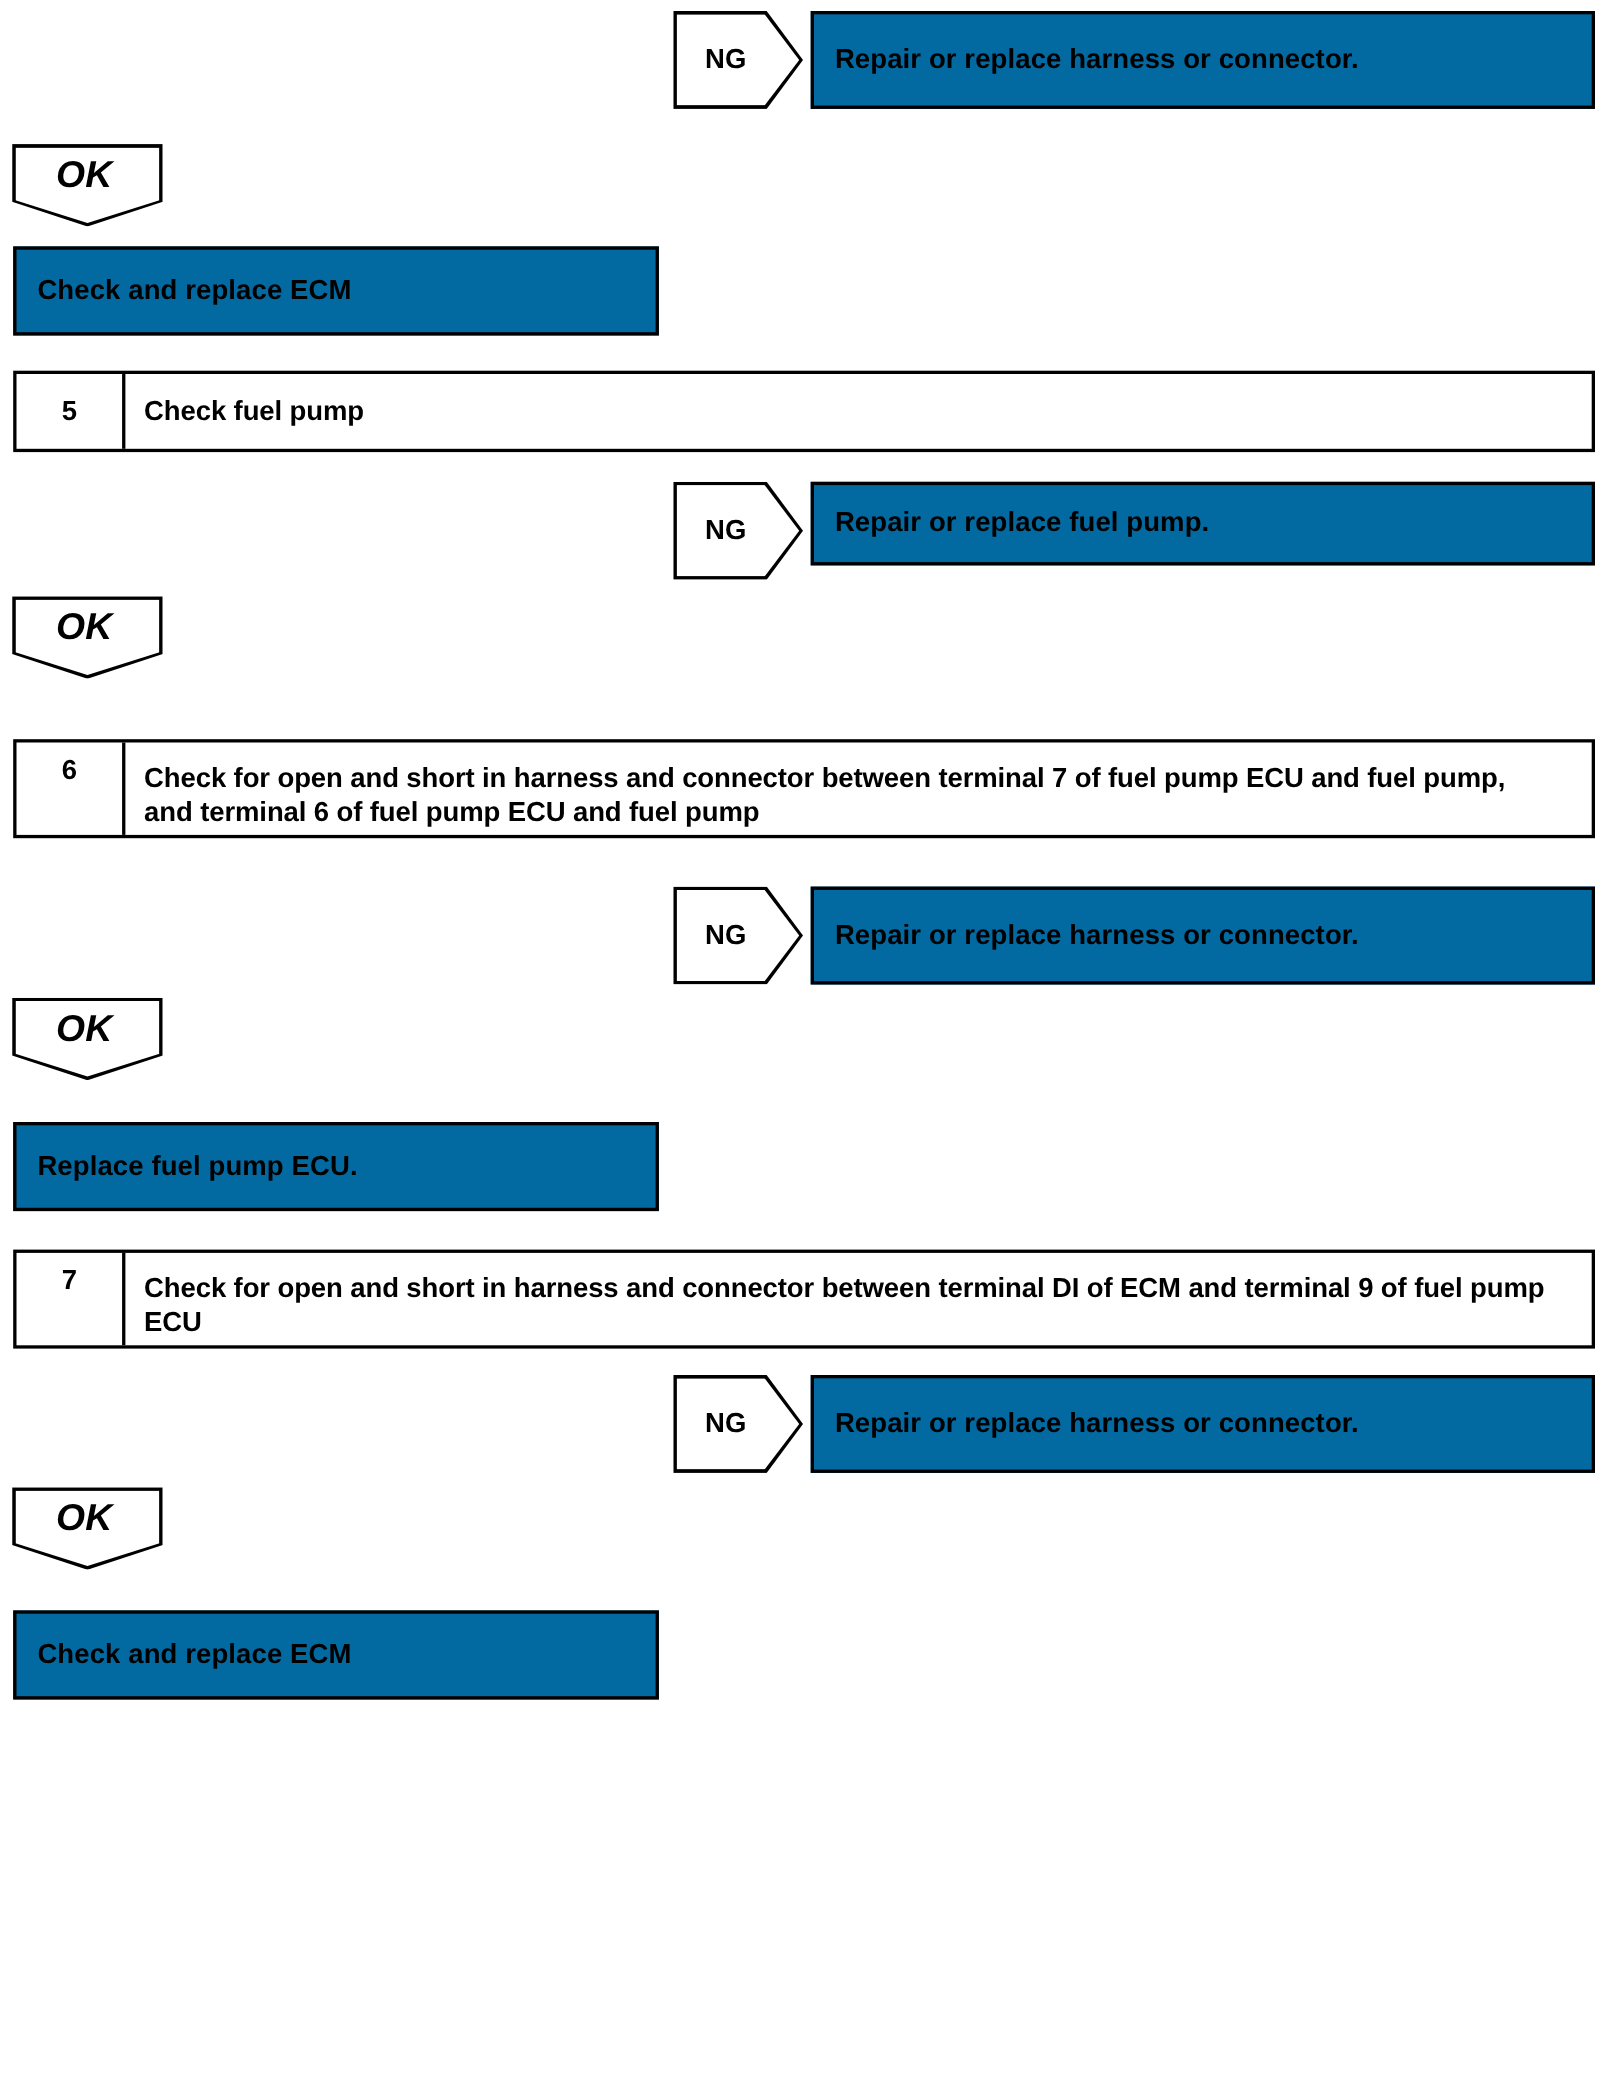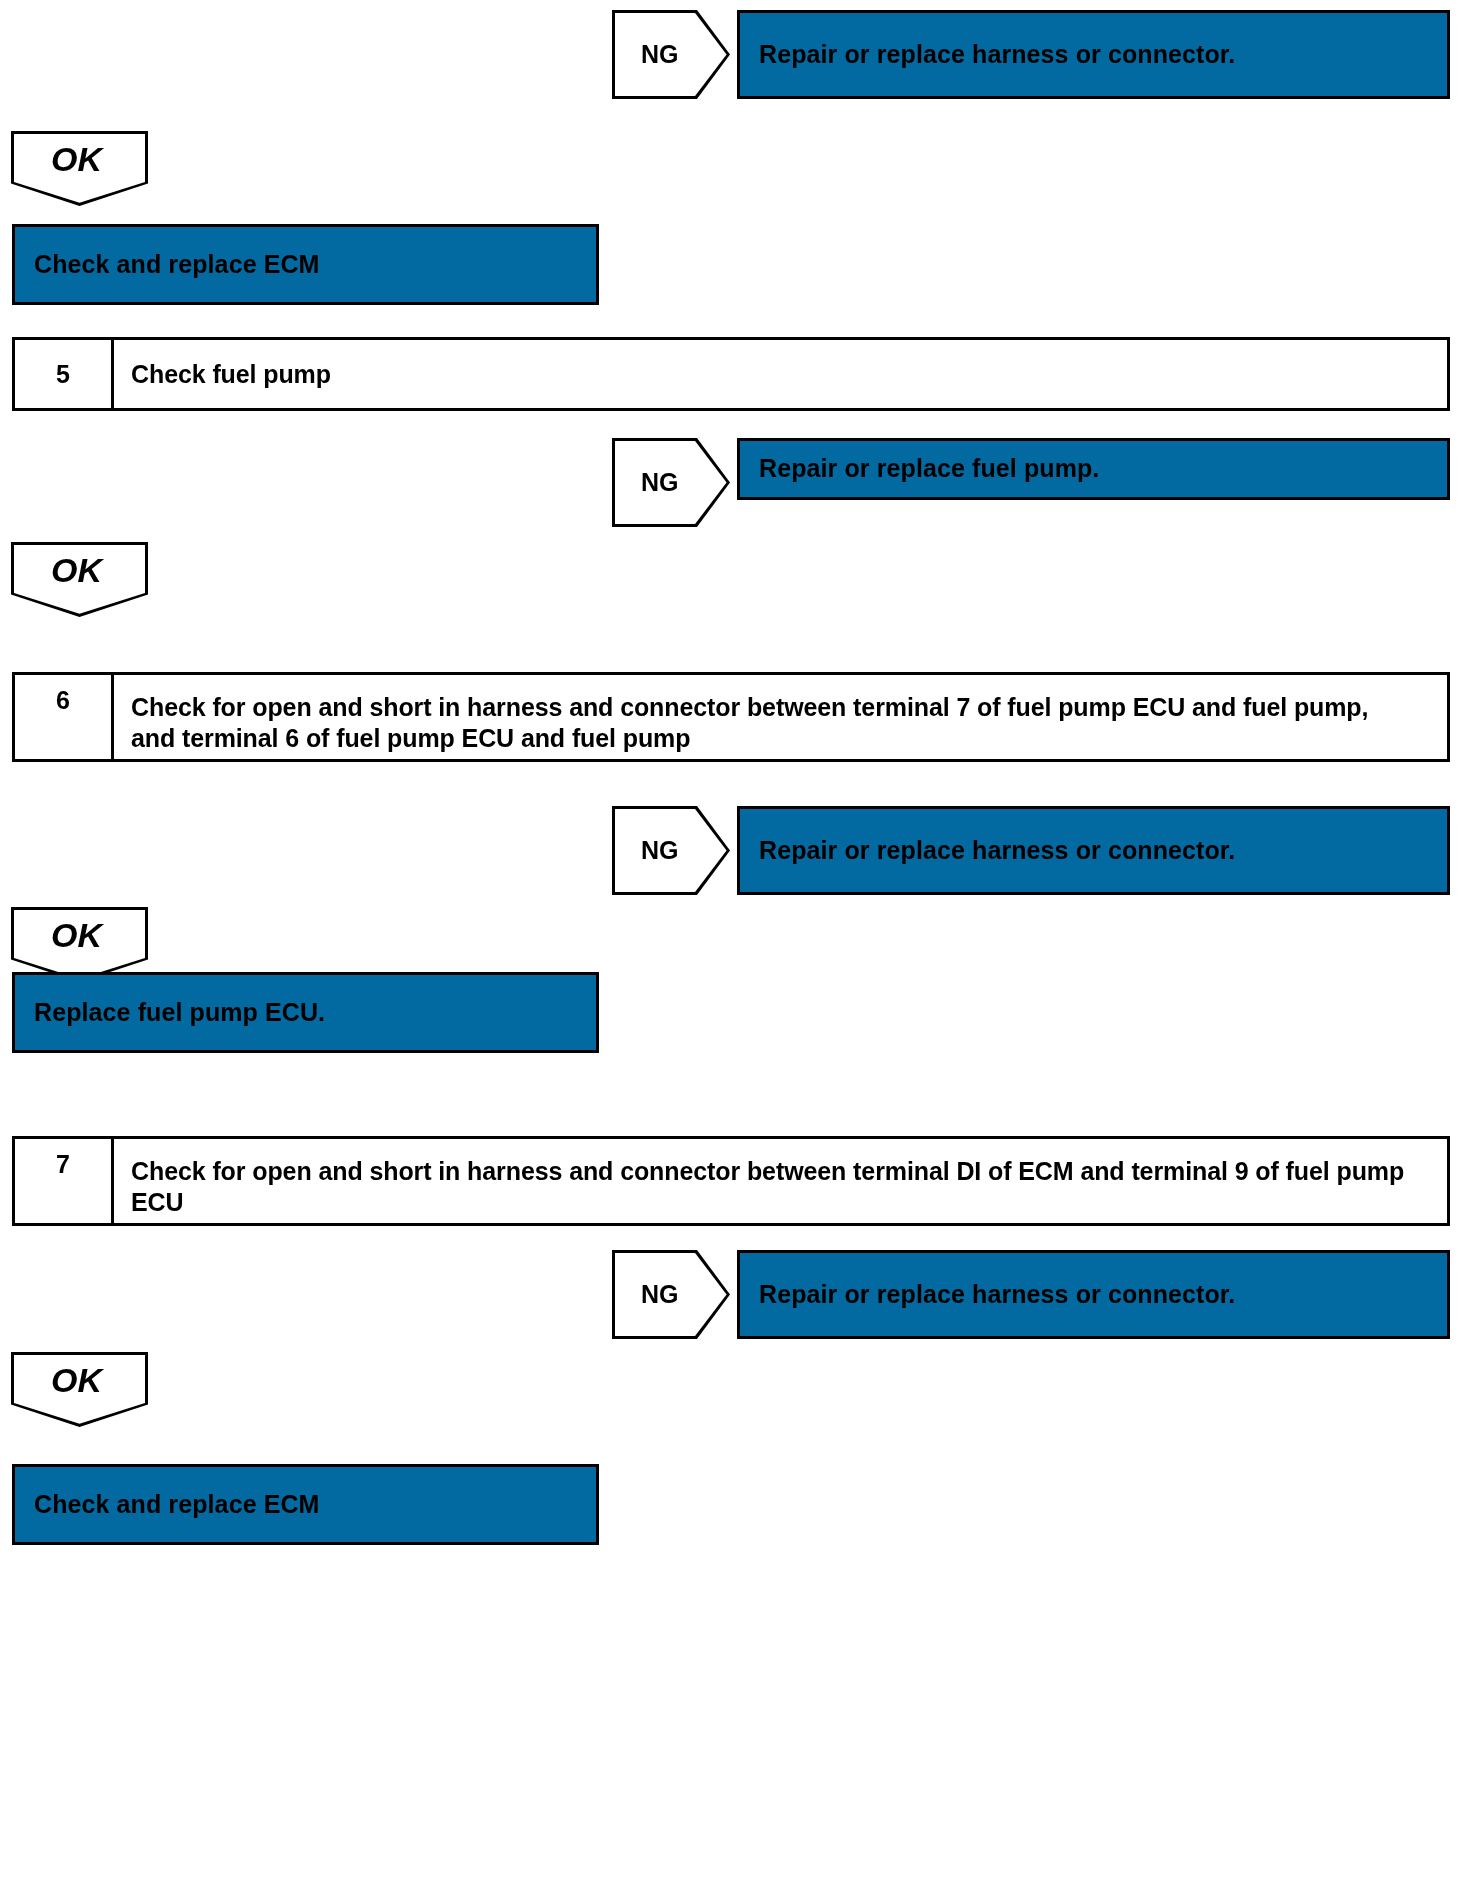--- a/index.html
+++ b/index.html
@@ -150,21 +150,21 @@
     <div class="step-body">
       <span class="step-text">Check fuel pump</span>
     </div>
   </div>
 
   <div class="ng-tag" style="left:612px; top:438px; width:118px; height:89px;">
     <div class="ng-inner">
       <span class="ng-label">NG</span>
     </div>
   </div>
-  <div class="box" style="left:737px; top:438px; width:713px; height:62px;">
+  <div class="box" style="left:737px; top:438px; width:713px; height:76px;">
     <span class="box-text">Repair or replace fuel pump.</span>
   </div>
 
   <div class="ok-tag" style="left:11px; top:542px; width:137px; height:75px;">
     <div class="ok-inner">
       <span class="ok-label">OK</span>
     </div>
   </div>
 
   <div class="step top-aligned" style="left:12px; top:672px; width:1438px; height:90px;">
@@ -182,21 +182,21 @@
   <div class="box" style="left:737px; top:806px; width:713px; height:89px;">
     <span class="box-text">Repair or replace harness or connector.</span>
   </div>
 
   <div class="ok-tag" style="left:11px; top:907px; width:137px; height:75px;">
     <div class="ok-inner">
       <span class="ok-label">OK</span>
     </div>
   </div>
 
-  <div class="box" style="left:12px; top:972px; width:587px; height:81px;">
+  <div class="box" style="left:12px; top:1020px; width:587px; height:81px;">
     <span class="box-text">Replace fuel pump ECU.</span>
   </div>
 
   <div class="step top-aligned" style="left:12px; top:1136px; width:1438px; height:90px;">
     <div class="step-num">7</div>
     <div class="step-body">
       <span class="step-text">Check for open and short in harness and connector between terminal DI of ECM and terminal 9 of fuel pump ECU</span>
     </div>
   </div>
 

